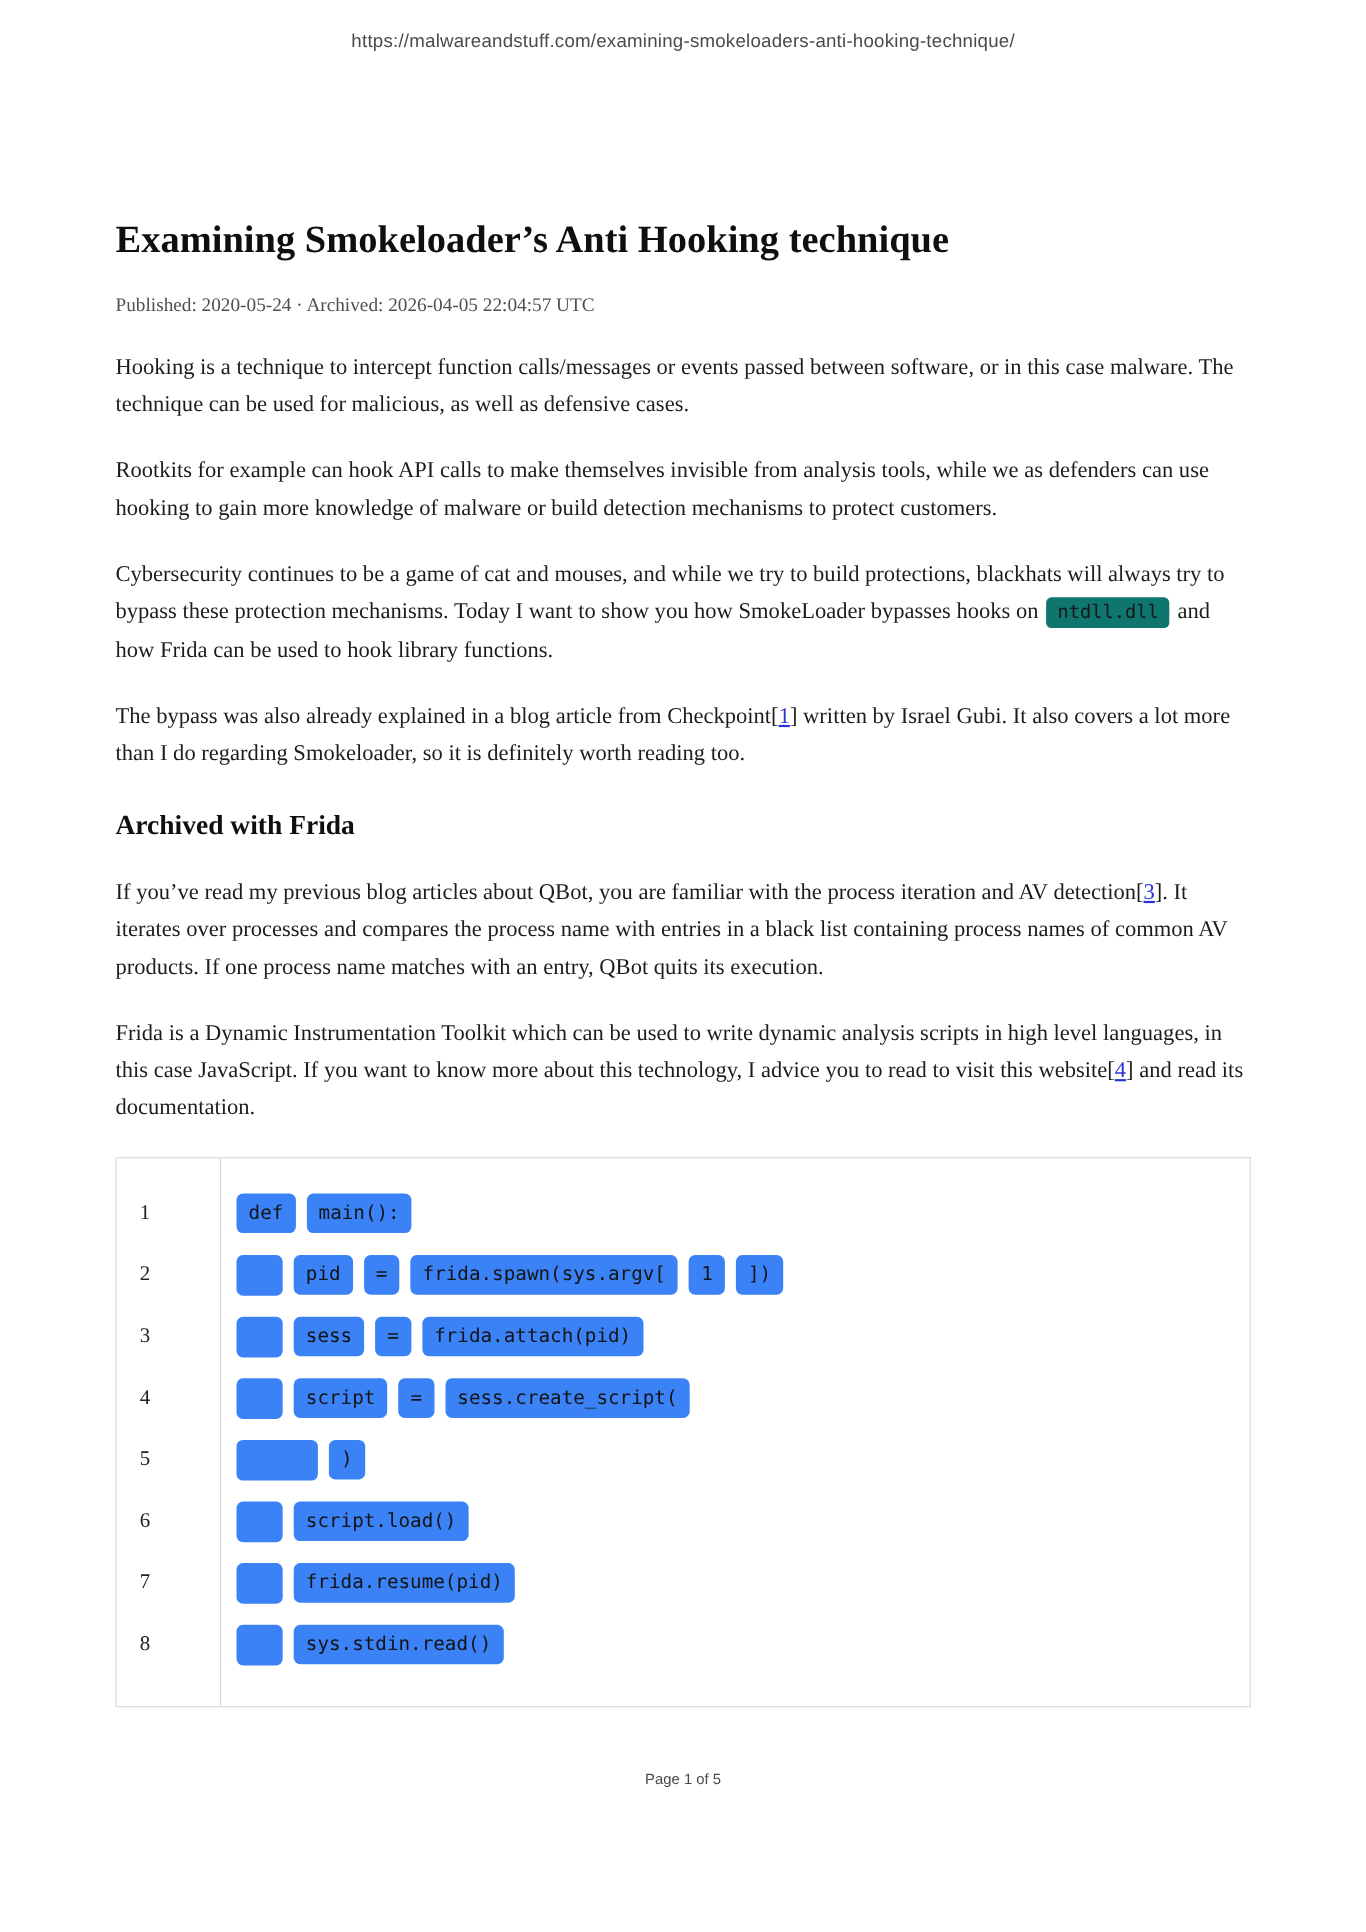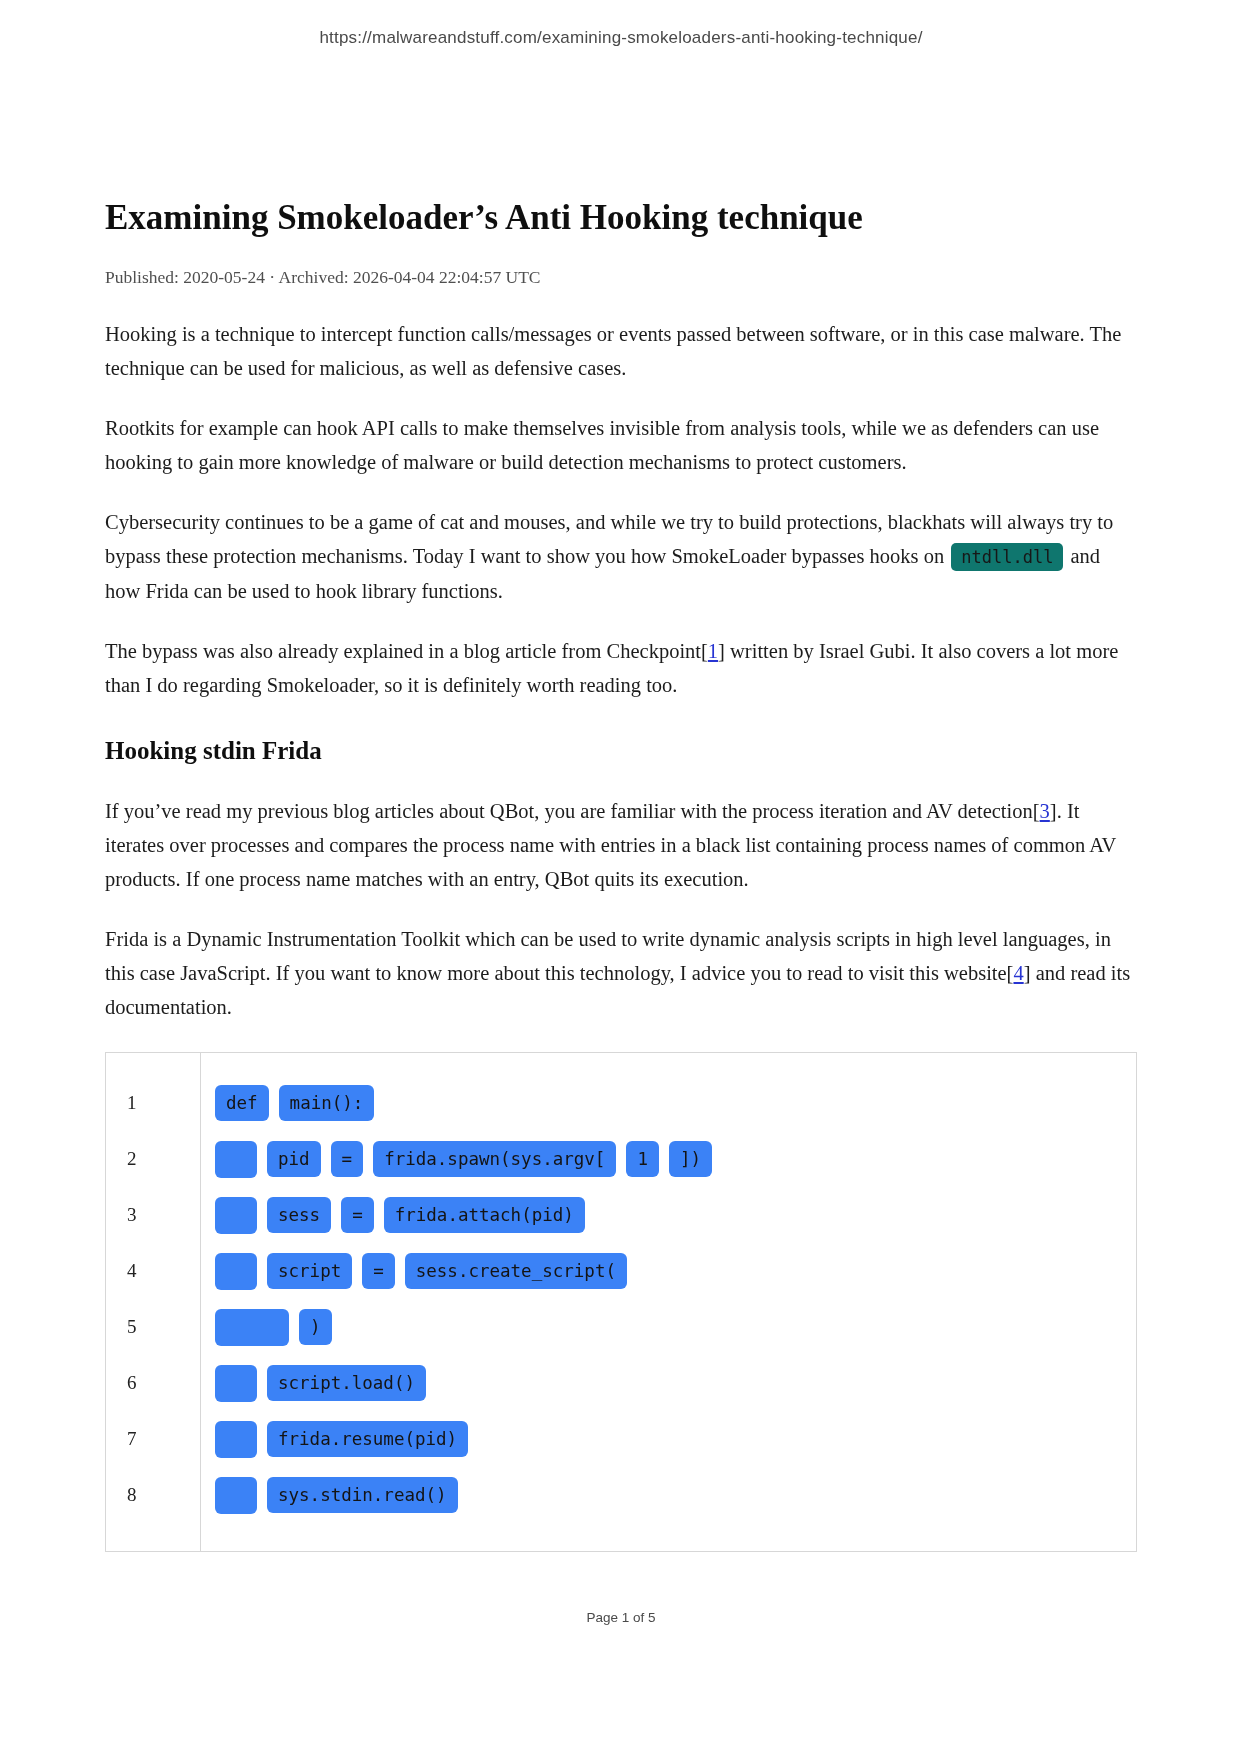--- a/index.html
+++ b/index.html
@@ -115,31 +115,31 @@
 </style>
 </head>
 <body>
 
 <div class="url-header">https://malwareandstuff.com/examining-smokeloaders-anti-hooking-technique/</div>
 
 <div class="content">
 
   <h1 class="title">Examining Smokeloader’s Anti Hooking technique</h1>
 
-  <div class="meta">Published: 2020-05-24 · Archived: 2026-04-04 22:04:57 UTC</div>
+  <div class="meta">Published: 2020-05-24 · Archived: 2026-04-05 22:04:57 UTC</div>
 
   <p class="body-p">Hooking is a technique to intercept function calls/messages or events passed between software, or in this case malware. The technique can be used for malicious, as well as defensive cases.</p>
 
   <p class="body-p">Rootkits for example can hook API calls to make themselves invisible from analysis tools, while we as defenders can use hooking to gain more knowledge of malware or build detection mechanisms to protect customers.</p>
 
   <p class="body-p"><span>Cybersecurity continues to be a game of cat and mouses, and while we try to build protections, blackhats will always try to bypass these protection mechanisms. Today I want to show you how SmokeLoader bypasses hooks on </span><code class="inline-code">ntdll.dll</code><span> and how Frida can be used to hook library functions.</span></p>
 
   <p class="body-p"><span>The bypass was also already explained in a blog article from Checkpoint[</span><a class="ref-link">1</a><span>] written by Israel Gubi. It also covers a lot more than I do regarding Smokeloader, so it is definitely worth reading too.</span></p>
 
-  <h2 class="section">Hooking stdin Frida</h2>
+  <h2 class="section">Archived with Frida</h2>
 
   <p class="body-p"><span>If you’ve read my previous blog articles about QBot, you are familiar with the process iteration and AV detection[</span><a class="ref-link">3</a><span>]. It iterates over processes and compares the process name with entries in a black list containing process names of common AV products. If one process name matches with an entry, QBot quits its execution.</span></p>
 
   <p class="body-p"><span>Frida is a Dynamic Instrumentation Toolkit which can be used to write dynamic analysis scripts in high level languages, in this case JavaScript. If you want to know more about this technology, I advice you to read to visit this website[</span><a class="ref-link">4</a><span>] and read its documentation.</span></p>
 
 
   <div class="code-box">
     <div class="gutter">
       <div class="ln">1</div>
       <div class="ln">2</div>

